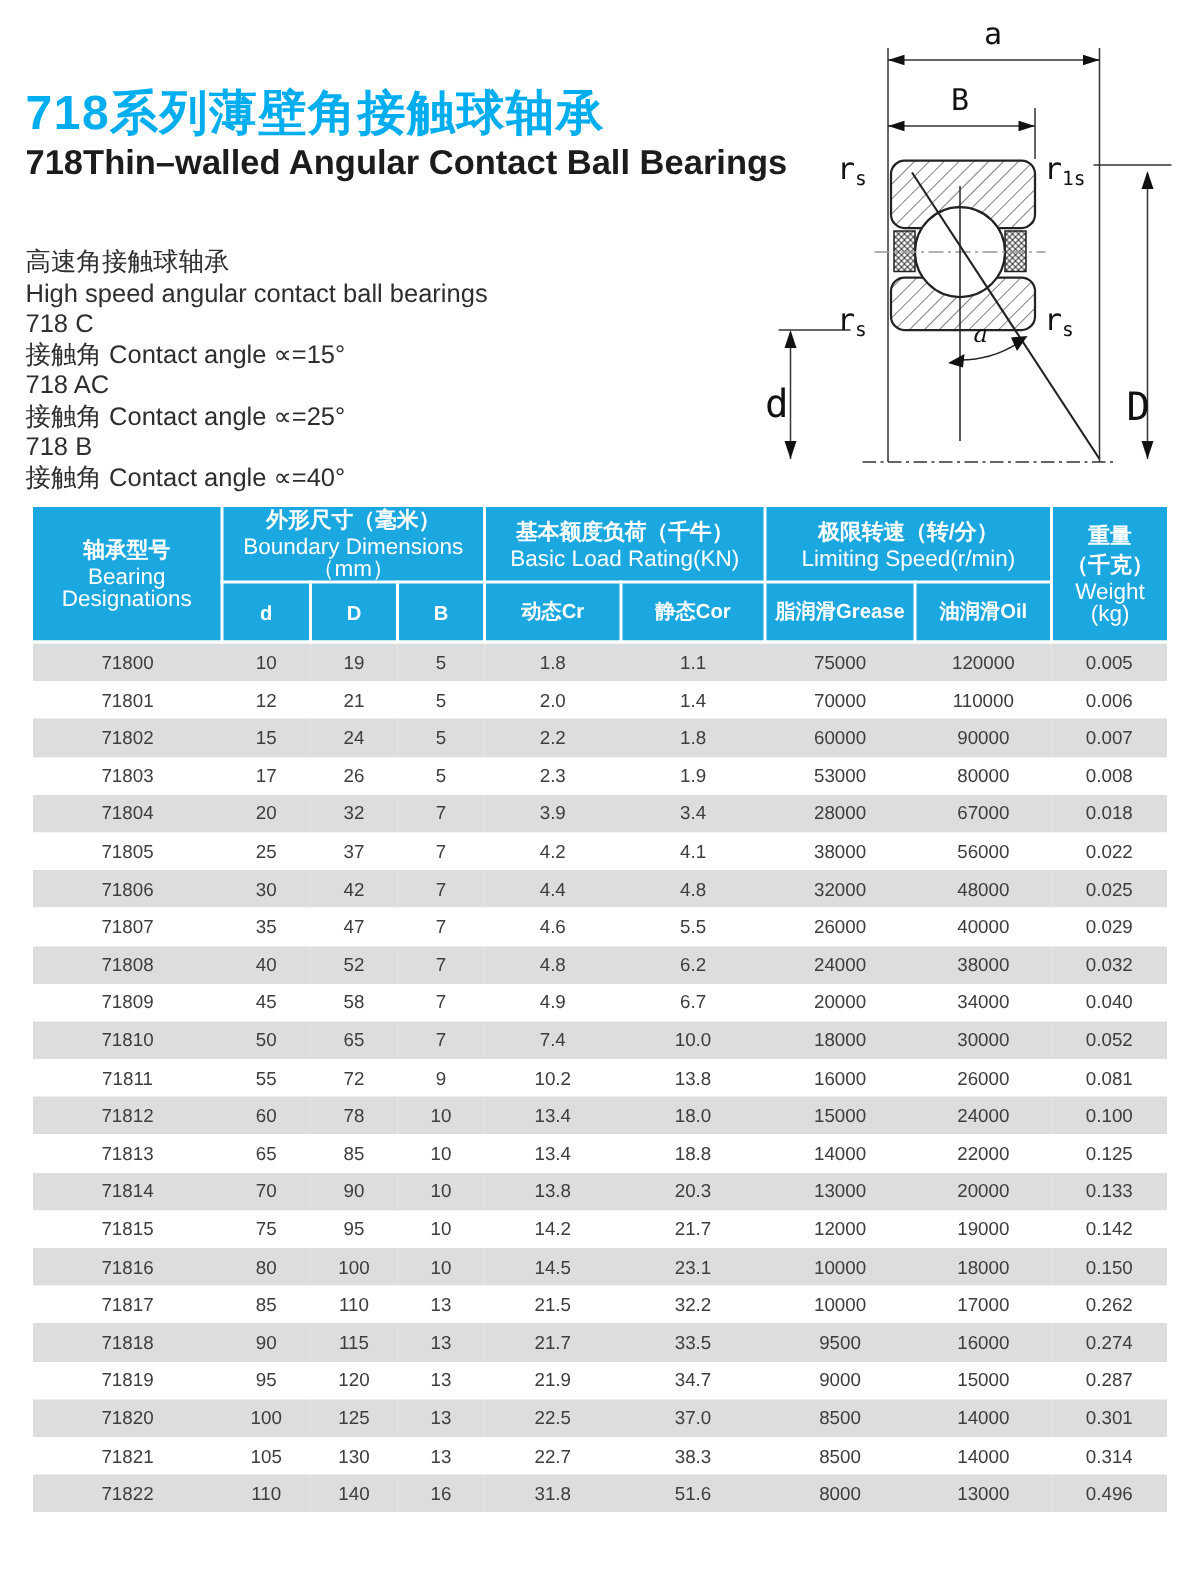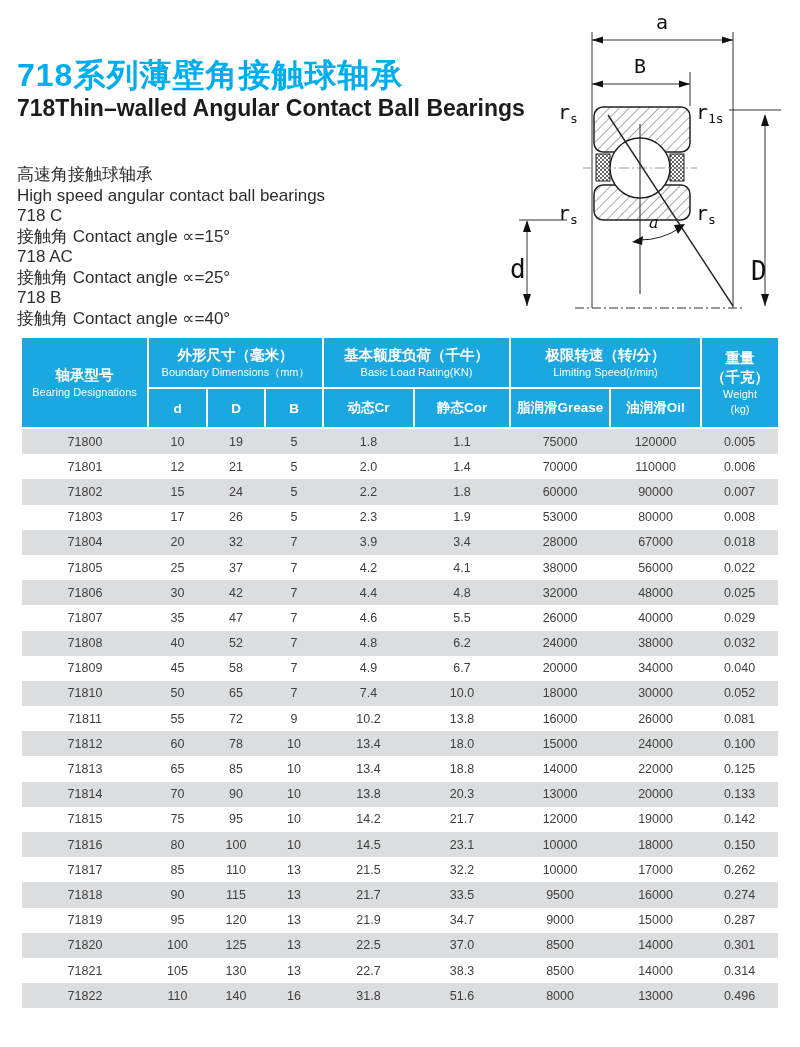--- a/index.html
+++ b/index.html
@@ -22,21 +22,21 @@
   .spec-table { position:absolute; left:22px; top:338px; width:756px;
                 border-collapse:collapse; table-layout:fixed; }
   .spec-table th { background:#1BA7E0; color:#fff; border:2px solid #fff;
                    padding:0; vertical-align:middle; text-align:center; font-weight:400; }
   .h1 th { border-top:none; }
   .h1 { height:50px; }
   .h2 { height:40px; }
   th.edge-l { border-left:none; }
   th.edge-r { border-right:none; }
   .hz { font-size:14.5px; font-weight:700; line-height:19px; }
-  .he { font-size:11px; line-height:15px; font-weight:400; }
+  .he { font-size:15px; line-height:15px; font-weight:400; }
   .h2 th { font-size:13.5px; font-weight:700; }
   .spec-table tbody td { text-align:center; font-size:12.5px; color:#3E3E3E;
                          padding:0; height:25.2px; background:#fff; }
   .spec-table tbody tr.alt td { background:#DCDDDE; }
 </style>
 </head>
 <body>
 
 <div class="page">
 

